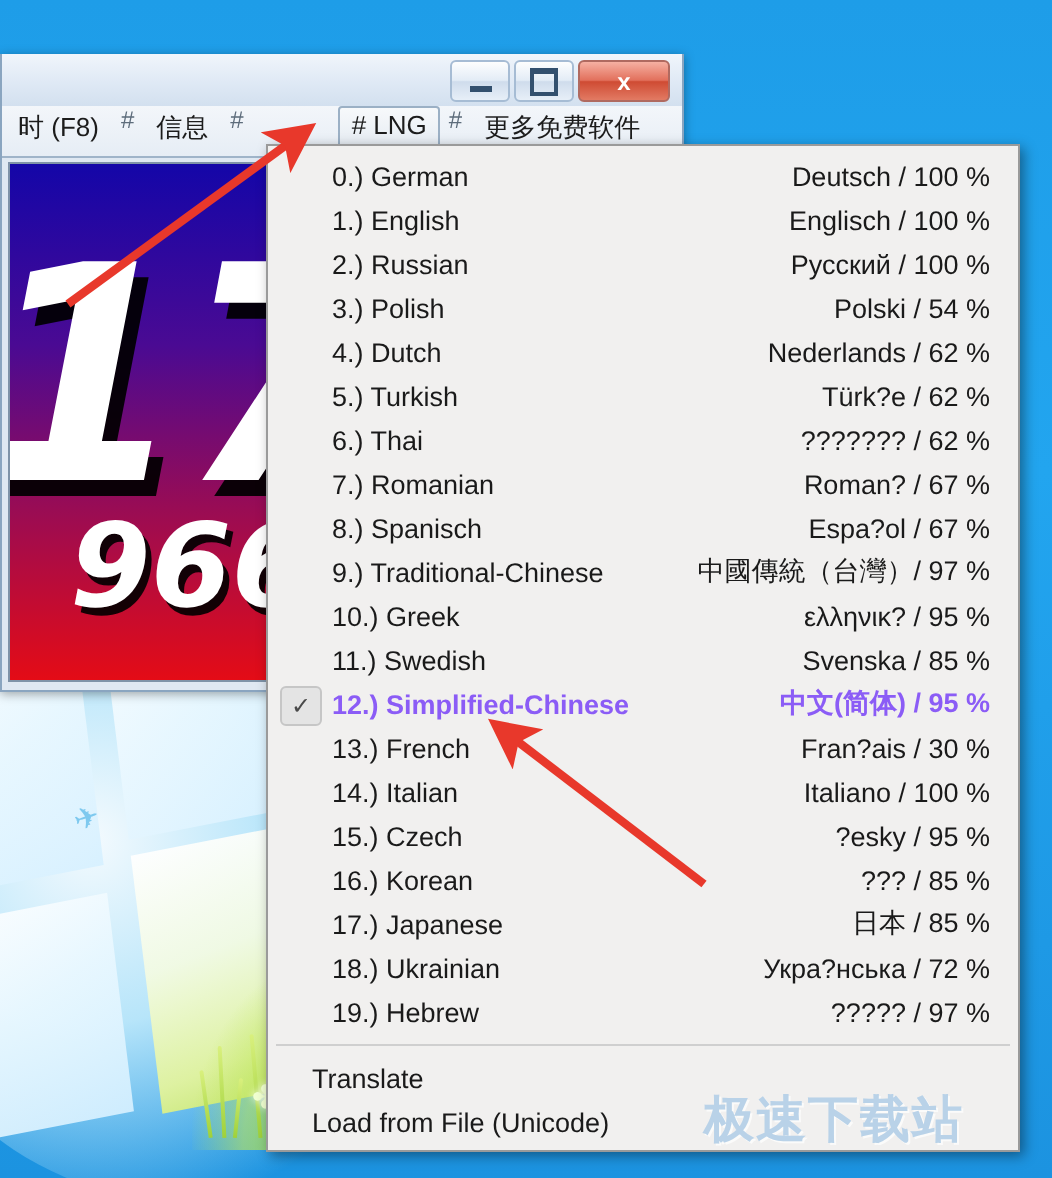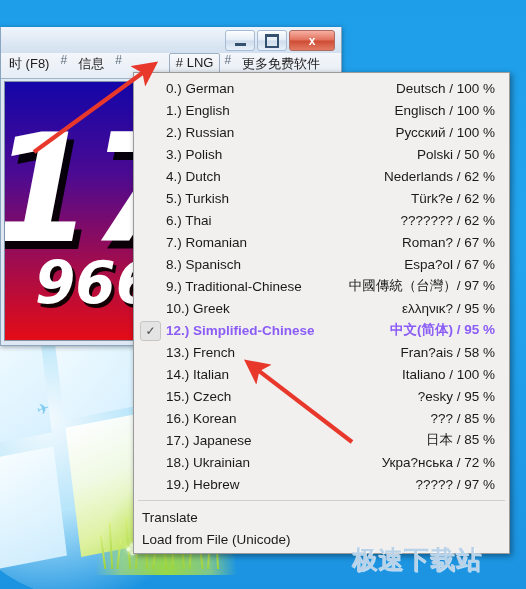--- a/index.html
+++ b/index.html
@@ -262,21 +262,21 @@
     justify-content: center;
     font-size: 12px;
     color: #4a4a4a;
   }
   .menu-sep {
     height: 1px;
     background: #cfcfcf;
     margin: 5px 4px 5px 4px;
   }
   .menu-row.plain {
-    padding-left: 8px;
+    padding-left: 22px;
   }
 
   
   .watermark {
     position: absolute;
     left: 352px;
     top: 543px;
     font-family: Liberation Serif, serif;
     font-weight: bold;
     font-size: 25px;
@@ -369,21 +369,21 @@
     <div class="menu-row">
       <span class="label">1.) English</span>
       <span class="value">Englisch / 100 %</span>
     </div>
     <div class="menu-row">
       <span class="label">2.) Russian</span>
       <span class="value">Русский / 100 %</span>
     </div>
     <div class="menu-row">
       <span class="label">3.) Polish</span>
-      <span class="value">Polski / 50 %</span>
+      <span class="value">Polski / 54 %</span>
     </div>
     <div class="menu-row">
       <span class="label">4.) Dutch</span>
       <span class="value">Nederlands / 62 %</span>
     </div>
     <div class="menu-row">
       <span class="label">5.) Turkish</span>
       <span class="value">Türk?e / 62 %</span>
     </div>
     <div class="menu-row">
@@ -398,29 +398,33 @@
       <span class="label">8.) Spanisch</span>
       <span class="value">Espa?ol / 67 %</span>
     </div>
     <div class="menu-row">
       <span class="label">9.) Traditional-Chinese</span>
       <span class="value">中國傳統（台灣）/ 97 %</span>
     </div>
     <div class="menu-row">
       <span class="label">10.) Greek</span>
       <span class="value">ελληνικ? / 95 %</span>
+    </div>
+    <div class="menu-row">
+      <span class="label">11.) Swedish</span>
+      <span class="value">Svenska / 85 %</span>
     </div>
     <div class="menu-row checked">
       <span class="check-box">✓</span>
       <span class="label">12.) Simplified-Chinese</span>
       <span class="value">中文(简体) / 95 %</span>
     </div>
     <div class="menu-row">
       <span class="label">13.) French</span>
-      <span class="value">Fran?ais / 58 %</span>
+      <span class="value">Fran?ais / 30 %</span>
     </div>
     <div class="menu-row">
       <span class="label">14.) Italian</span>
       <span class="value">Italiano / 100 %</span>
     </div>
     <div class="menu-row">
       <span class="label">15.) Czech</span>
       <span class="value">?esky / 95 %</span>
     </div>
     <div class="menu-row">

